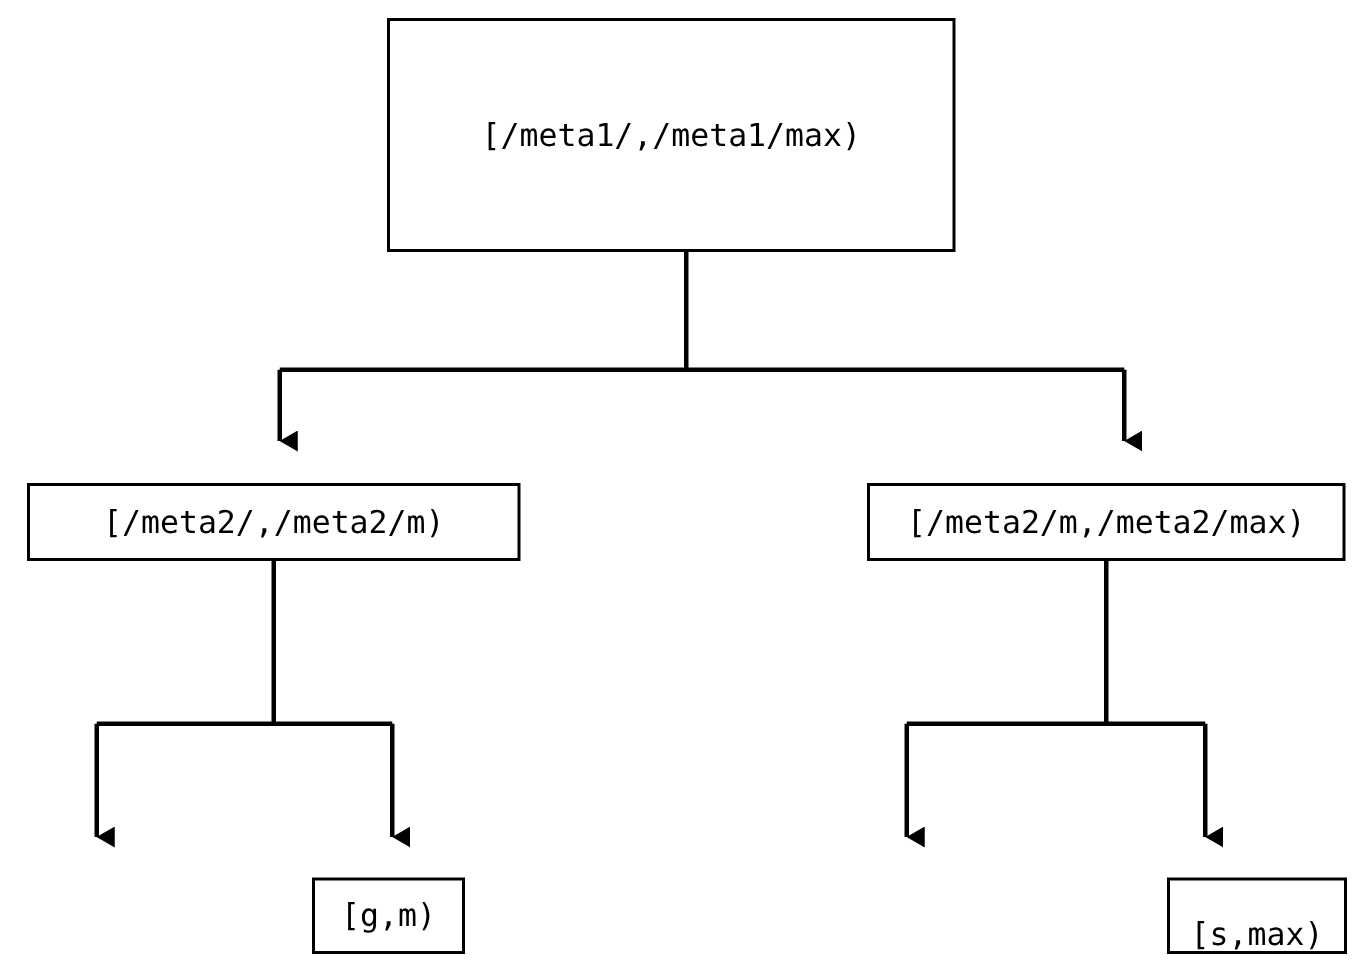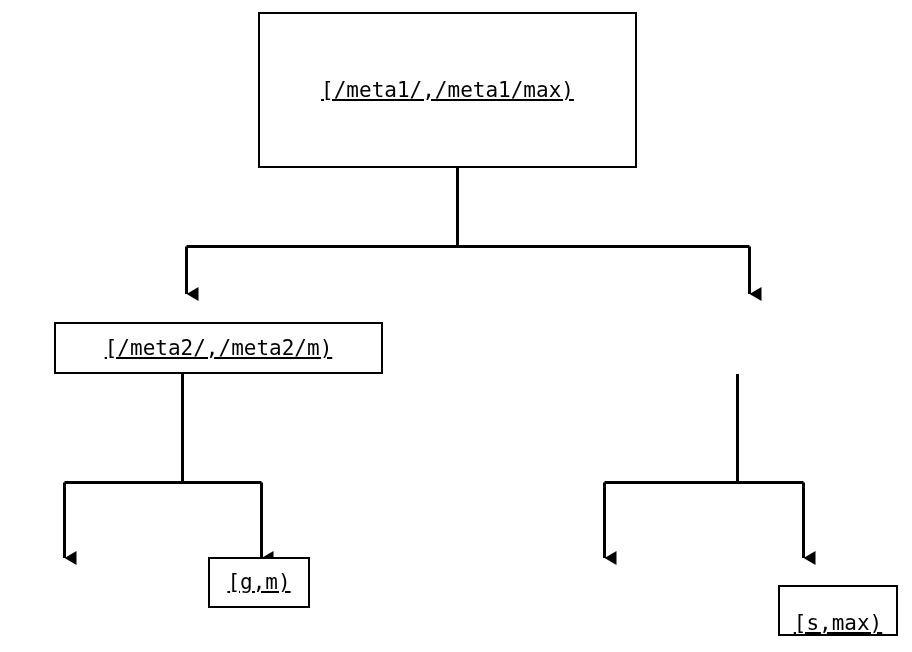--- a/index.html
+++ b/index.html
@@ -28,36 +28,35 @@
   }
   .node-box {
     position: absolute;
     box-sizing: border-box;
     border: 2px solid #000000;
     background: #ffffff;
     display: flex;
     align-items: center;
     justify-content: center;
     z-index: 2;
-    text-decoration: underline;
   }
   .node-label {
     font-family: "DejaVu Sans Mono", "Liberation Mono", monospace;
     font-size: 21px;
     line-height: 1;
     color: #000000;
     white-space: pre;
     letter-spacing: 0px;
   }
   
   #node-root     { left: 258px; top:  12px; width: 379px; height: 156px; }
-  #node-mid-left { left:  18px; top: 322px; width: 329px; height:  52px; margin-left: 36px; }
+  #node-mid-left { left:  18px; top: 322px; width: 329px; height:  52px; }
   #node-mid-right{ left: 578px; top: 322px; width: 319px; height:  52px; }
   #node-leaf-1   { left:   8px; top: 585px; width: 102px; height:  51px; }
-  #node-leaf-2   { left: 208px; top: 557px; width: 102px; height:  51px; }
+  #node-leaf-2   { left: 208px; top: 585px; width: 102px; height:  51px; }
   #node-leaf-3   { left: 553px; top: 585px; width: 102px; height:  51px; }
   #node-leaf-4   { left: 778px; top: 585px; width: 120px; height:  51px; align-items: flex-end; }
 </style>
 </head>
 <body>
 
 <div id="diagram-canvas">
 
   <svg id="edge-layer" viewBox="0 0 912 652" width="912" height="652" xmlns="http://www.w3.org/2000/svg">
     <defs>
@@ -89,20 +88,23 @@
   </svg>
 
   <div class="node-box" id="node-root">
     <span class="node-label">[/meta1/,/meta1/max)</span>
   </div>
 
   <div class="node-box" id="node-mid-left">
     <span class="node-label">[/meta2/,/meta2/m)</span>
   </div>
 
+  <div class="node-box" id="node-mid-right">
+    <span class="node-label">[/meta2/m,/meta2/max)</span>
+  </div>
 
 
   <div class="node-box" id="node-leaf-2">
     <span class="node-label">[g,m)</span>
   </div>
 
 
   <div class="node-box" id="node-leaf-4">
     <span class="node-label">[s,max)</span>
   </div>

